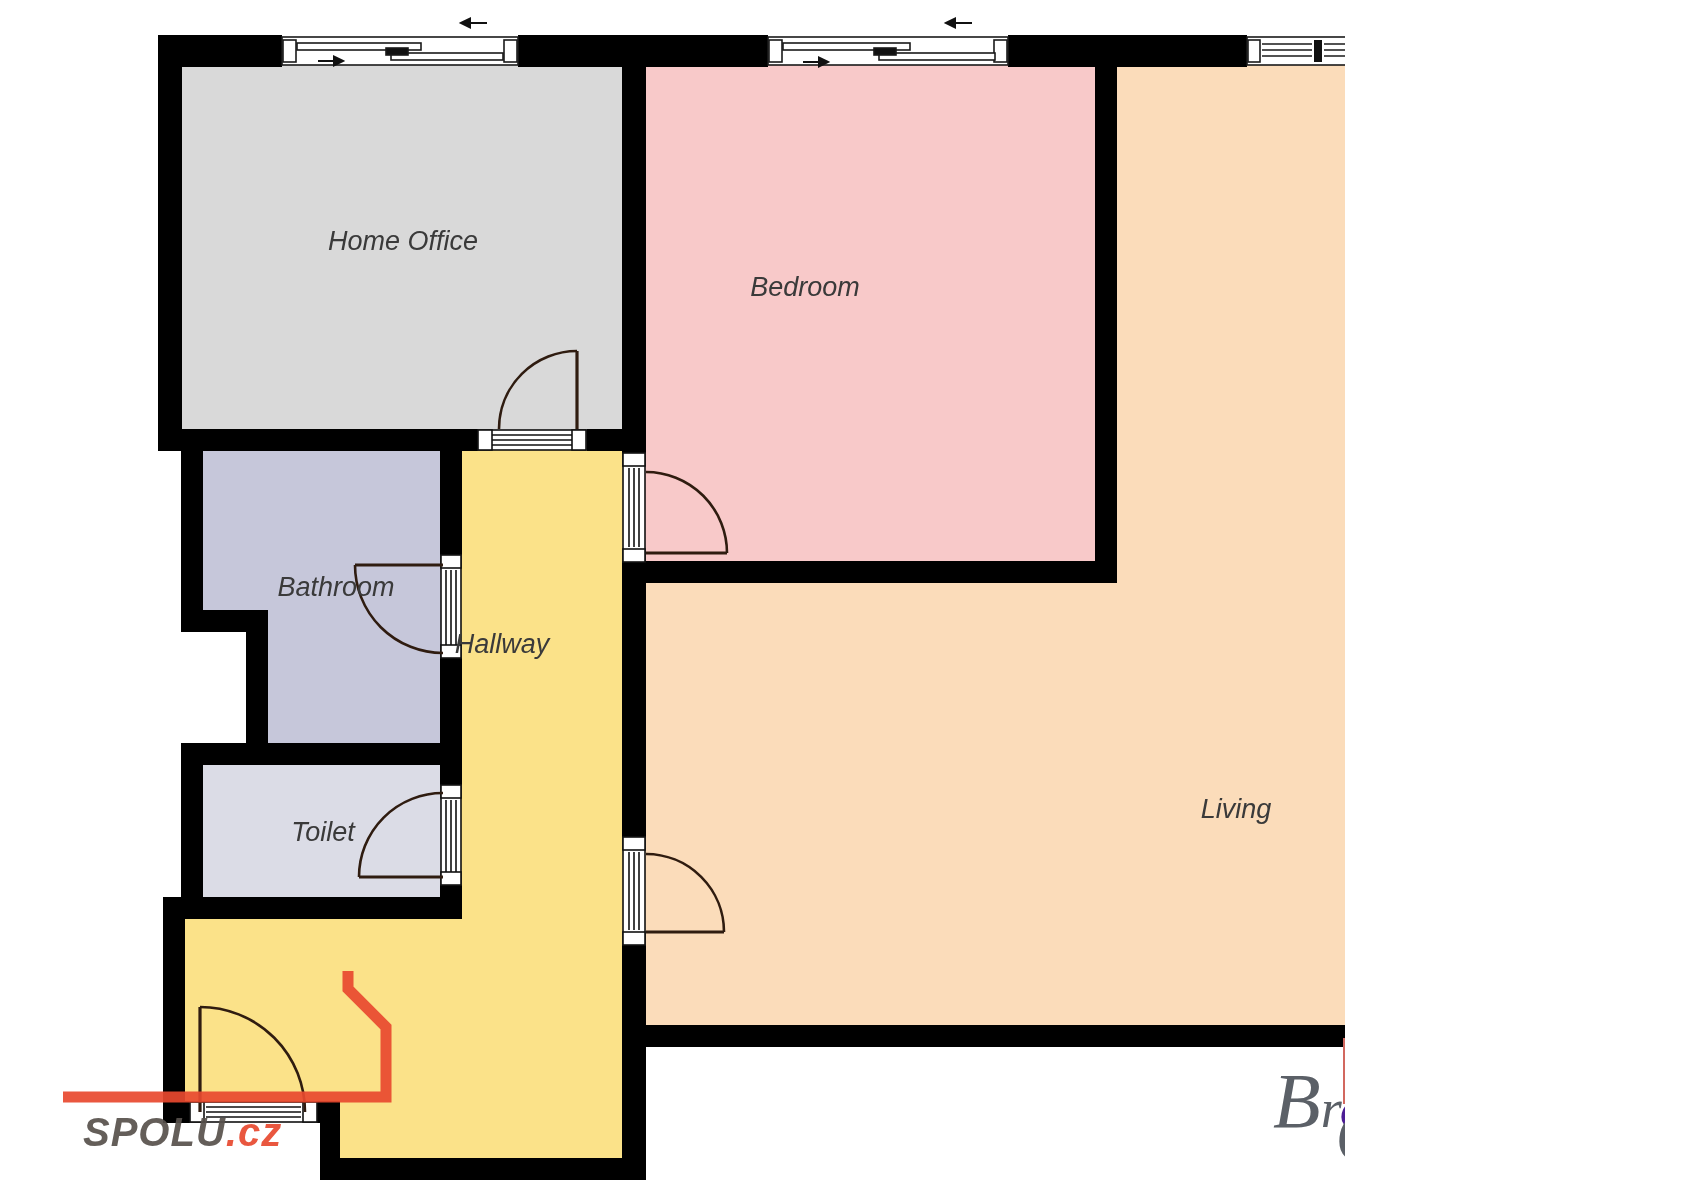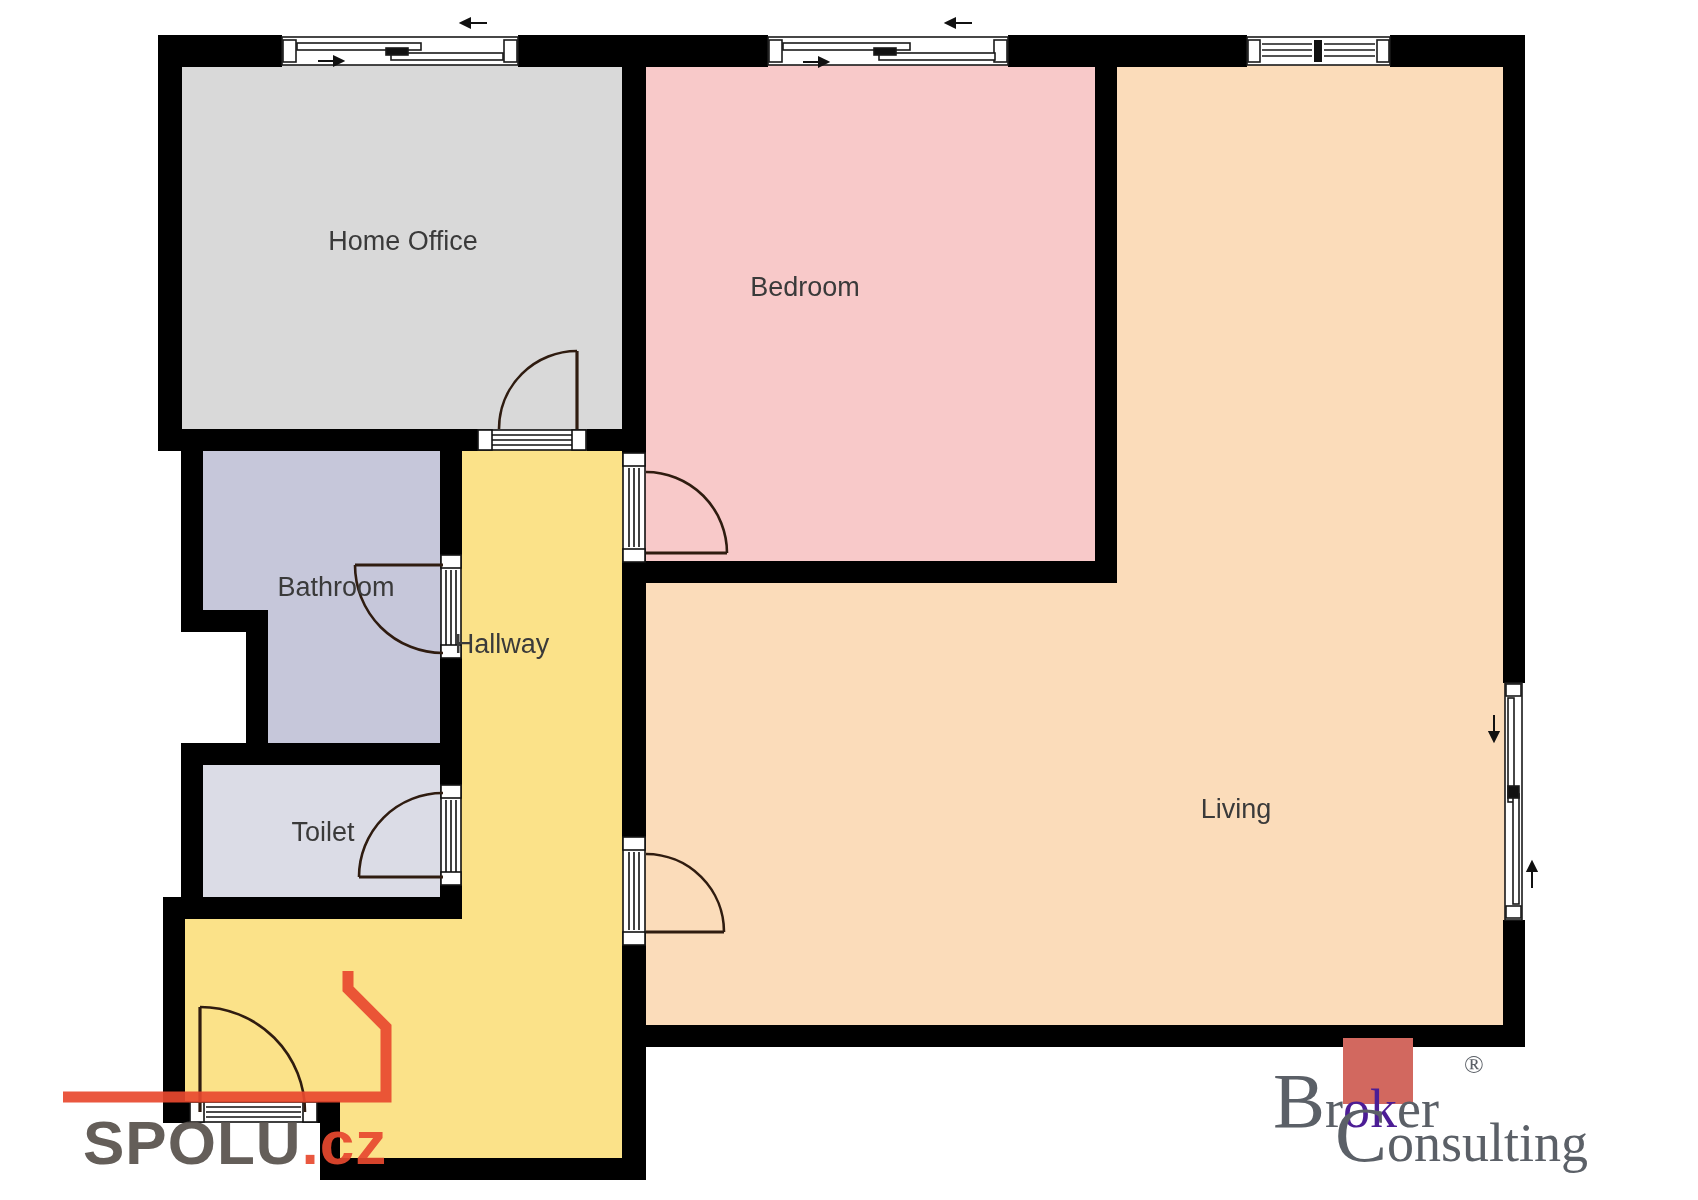--- a/index.html
+++ b/index.html
@@ -1,24 +1,24 @@
 <!DOCTYPE html>
 <html><head>
 <meta charset="utf-8">
 <style>
   html,body{margin:0;padding:0;background:#ffffff;}
-  #stage{position:relative;width:1698px;height:1200px;background:#ffffff;overflow:hidden;
-         font-family:"Liberation Sans",sans-serif;}
+  #stage{position:relative;width:1345px;height:1200px;background:#ffffff;overflow:hidden;
+         font-family:"Liberation Sans",sans-serif;font-style:italic;}
   #plan-svg{position:absolute;left:0;top:0;}
   .room-label{font-family:"Liberation Sans",sans-serif;font-size:27px;}
   
   .rs-line{position:absolute;line-height:1;white-space:nowrap;
            font-family:"Liberation Sans",sans-serif;font-weight:900;opacity:.92;}
   #rs-line1{left:83px;top:1024px;font-size:62px;letter-spacing:1px;}
-  #rs-line2{left:83px;top:1112px;font-size:62px;letter-spacing:1px;}
+  #rs-line2{left:83px;top:1112px;font-size:40px;letter-spacing:1px;}
   
   .bc{position:absolute;line-height:1;white-space:nowrap;
       font-family:"Liberation Serif",serif;}
   #bc-box{position:absolute;left:1343px;top:1038px;width:70px;height:66px;}
   #bc-line1{left:1273px;top:1062px;font-size:54px;}
   #bc-line2{left:1313px;top:1096px;font-size:54px;margin-left:22px;}
   .bc-big{font-size:78px;}
   #bc-reg{position:absolute;left:1464px;top:1050px;font-size:26px;
           font-family:"Liberation Serif",serif;}
 </style>

